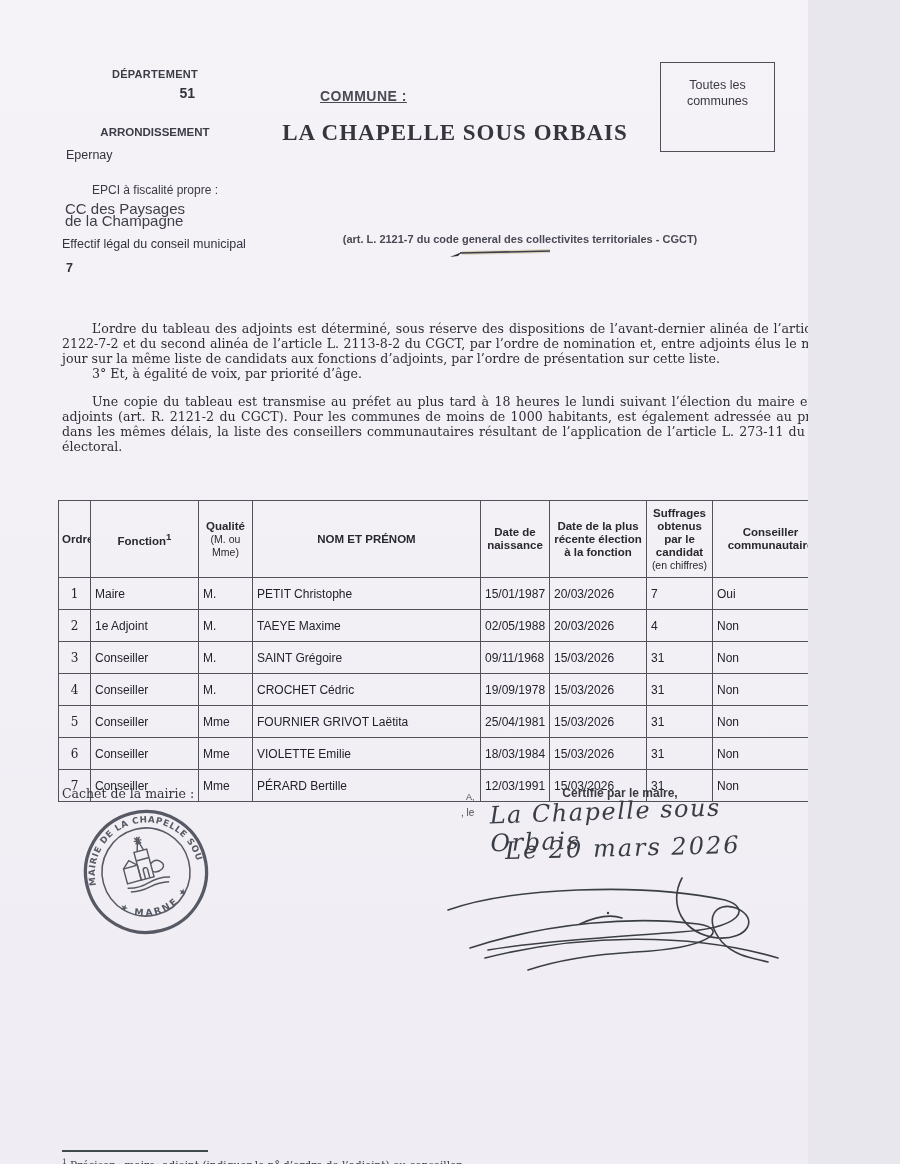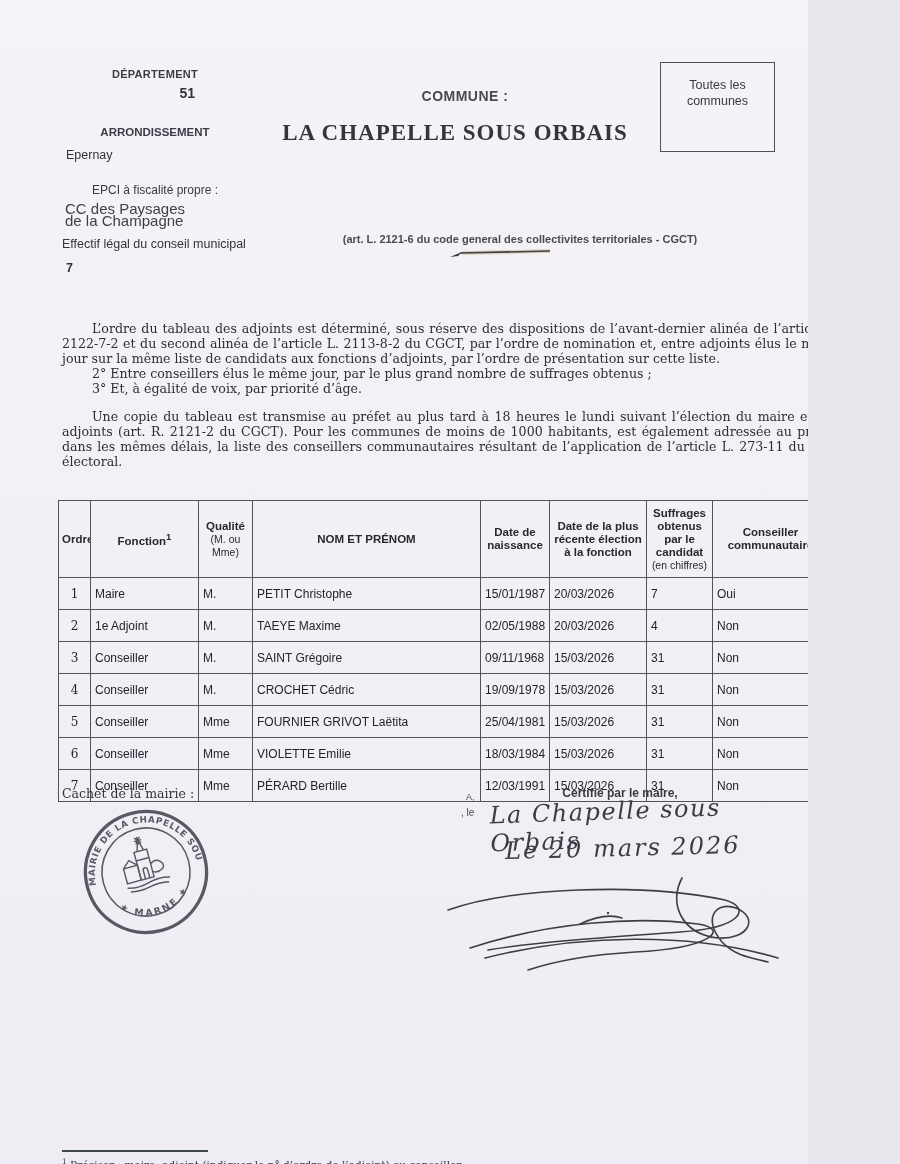--- a/index.html
+++ b/index.html
@@ -21,21 +21,21 @@
   .dept-label{left:100px;top:68px;width:110px;text-align:center;font-size:11px;font-weight:bold;color:#3c3c46;letter-spacing:.3px;}
   .dept-value{left:85px;top:85px;width:110px;text-align:right;font-size:14px;font-weight:bold;color:#33333d;}
   .arr-label{left:90px;top:126px;width:130px;text-align:center;font-size:11.5px;font-weight:bold;color:#3c3c46;}
   .arr-value{left:66px;top:148px;font-size:12.5px;color:#33333d;}
   .epci-label{left:92px;top:183px;font-size:12px;color:#3a3a44;}
   .epci-value{left:65px;top:203px;font-size:15px;line-height:12px;color:#3f3f49;}
   .eff-label{left:62px;top:237px;font-size:12.5px;color:#33333d;}
   .eff-value{left:66px;top:261px;font-size:12.5px;font-weight:bold;color:#33333d;}
 
   
-  .commune-label{left:320px;top:88px;width:290px;text-align:center;font-size:14px;font-weight:bold;color:#4a4a54;letter-spacing:.5px;}
+  .commune-label{left:320px;top:88px;width:290px;font-size:14px;font-weight:bold;color:#4a4a54;letter-spacing:.5px;text-decoration:underline;}
   .commune-name{left:220px;top:120px;width:470px;text-align:center;font-family:"Liberation Serif",serif;font-weight:bold;font-size:23px;letter-spacing:1px;color:#35353d;}
   .doc-title{left:260px;top:194px;width:520px;text-align:center;font-size:27px;font-weight:bold;letter-spacing:.4px;color:#3d3d45;}
   .doc-subtitle{left:320px;top:233px;width:400px;text-align:center;font-size:11px;font-weight:bold;color:#4a4a54;}
   .underline-mark{left:448px;top:246px;}
 
   
   .allbox{
     left:660px;top:62px;width:115px;height:90px;
     border:1.5px solid #50505a;background:transparent;
     font-size:12.5px;color:#3a3a44;text-align:center;
@@ -88,33 +88,32 @@
   <div class="abs arr-label">ARRONDISSEMENT</div>
   <div class="abs arr-value">Epernay</div>
   <div class="abs epci-label">EPCI à fiscalité propre :</div>
   <div class="abs epci-value" style="white-space:pre-line;">CC des Paysages
 de la Champagne</div>
   <div class="abs eff-label">Effectif légal du conseil municipal</div>
   <div class="abs eff-value">7</div>
 
   <div class="abs commune-label">COMMUNE :</div>
   <div class="abs commune-name">LA CHAPELLE SOUS ORBAIS</div>
-  <div class="abs doc-subtitle">(art. L. 2121-6 du code general des collectivites territoriales - CGCT)</div>
+  <div class="abs doc-subtitle">(art. L. 2121-7 du code general des collectivites territoriales - CGCT)</div>
   <svg class="abs underline-mark" width="120" height="16">
     <line x1="14" y1="7" x2="102" y2="5" stroke="rgba(190,170,110,0.4)" stroke-width="4"></line>
     <line x1="12" y1="7" x2="102" y2="5" stroke="#3d3f4a" stroke-width="1.6"></line>
     <path d="M 14,6 L 2,11 L 10,10 Z" fill="#2e3038"></path>
   </svg>
 
   <div class="abs allbox">Toutes les
 communes</div>
 
   <div class="abs paras">
     <p class="gap">L’ordre du tableau des adjoints est déterminé, sous réserve des dispositions de l’avant-dernier alinéa de l’article L. 2122-7-2 et du second alinéa de l’article L. 2113-8-2 du CGCT, par l’ordre de nomination et, entre adjoints élus le même jour sur la même liste de candidats aux fonctions d’adjoints, par l’ordre de présentation sur cette liste.</p>
-    <p class="item">2° Entre conseillers élus le même jour, par le plus grand nombre de suffrages obtenus ;</p>
     <p class="item">3° Et, à égalité de voix, par priorité d’âge.</p>
     <p class="gap">Une copie du tableau est transmise au préfet au plus tard à 18 heures le lundi suivant l’élection du maire et des adjoints (art. R. 2121-2 du CGCT). Pour les communes de moins de 1000 habitants, est également adressée au préfet, dans les mêmes délais, la liste des conseillers communautaires résultant de l’application de l’article L. 273-11 du code électoral.</p>
   </div>
 
   <table class="council">
     <colgroup>
       <col style="width:32px">
         <col style="width:108px">
         <col style="width:54px">
         <col style="width:228px">

